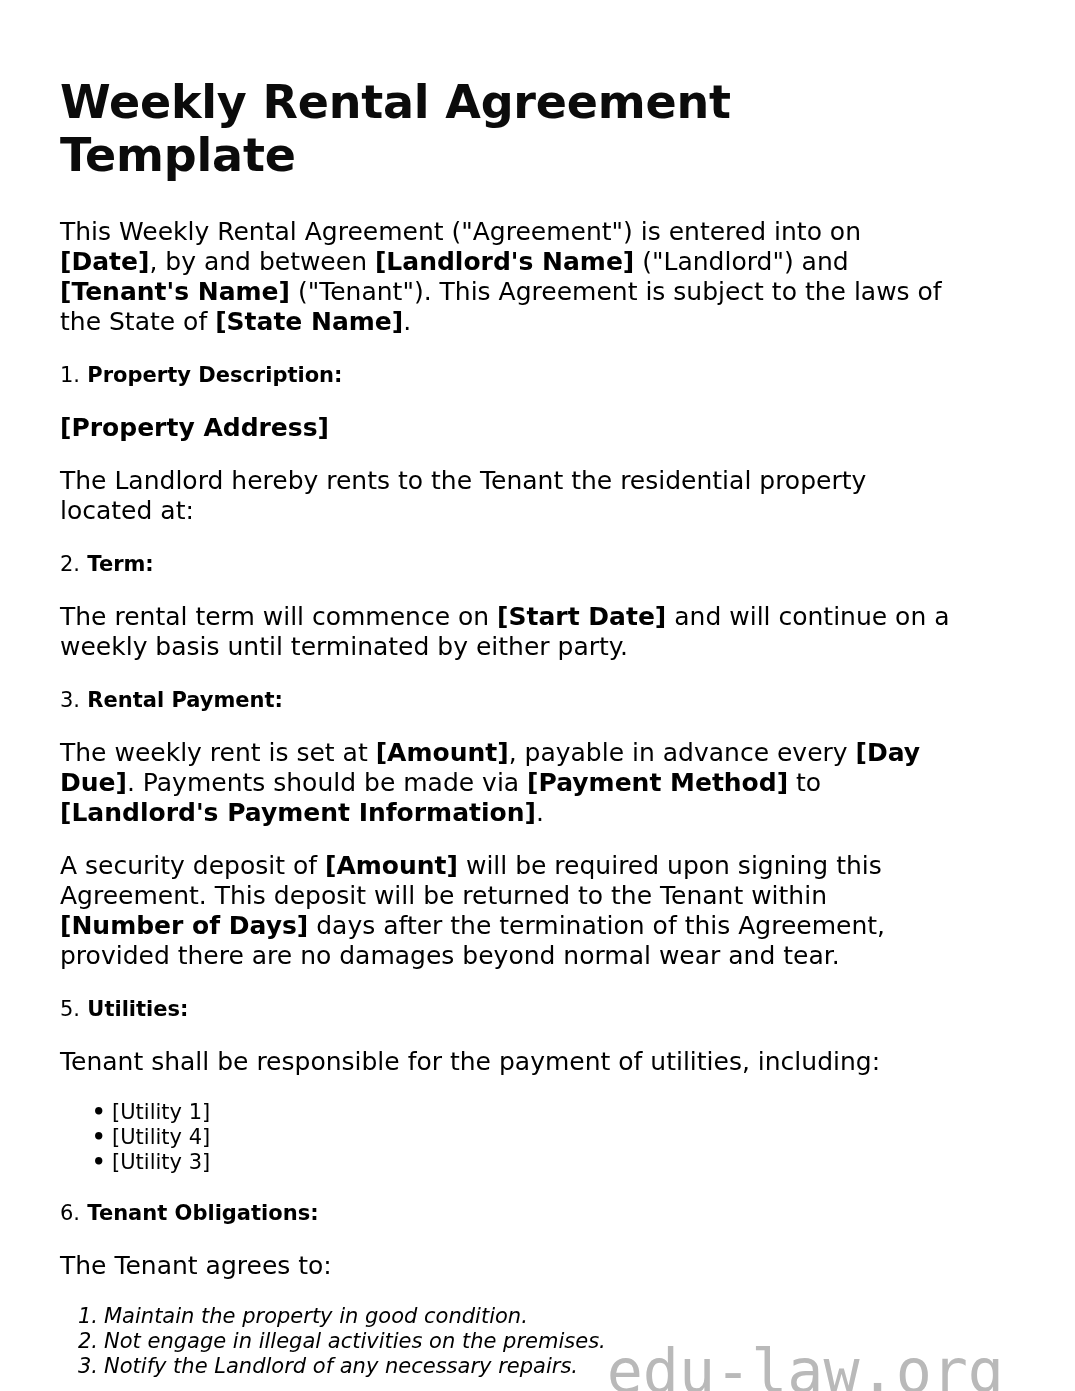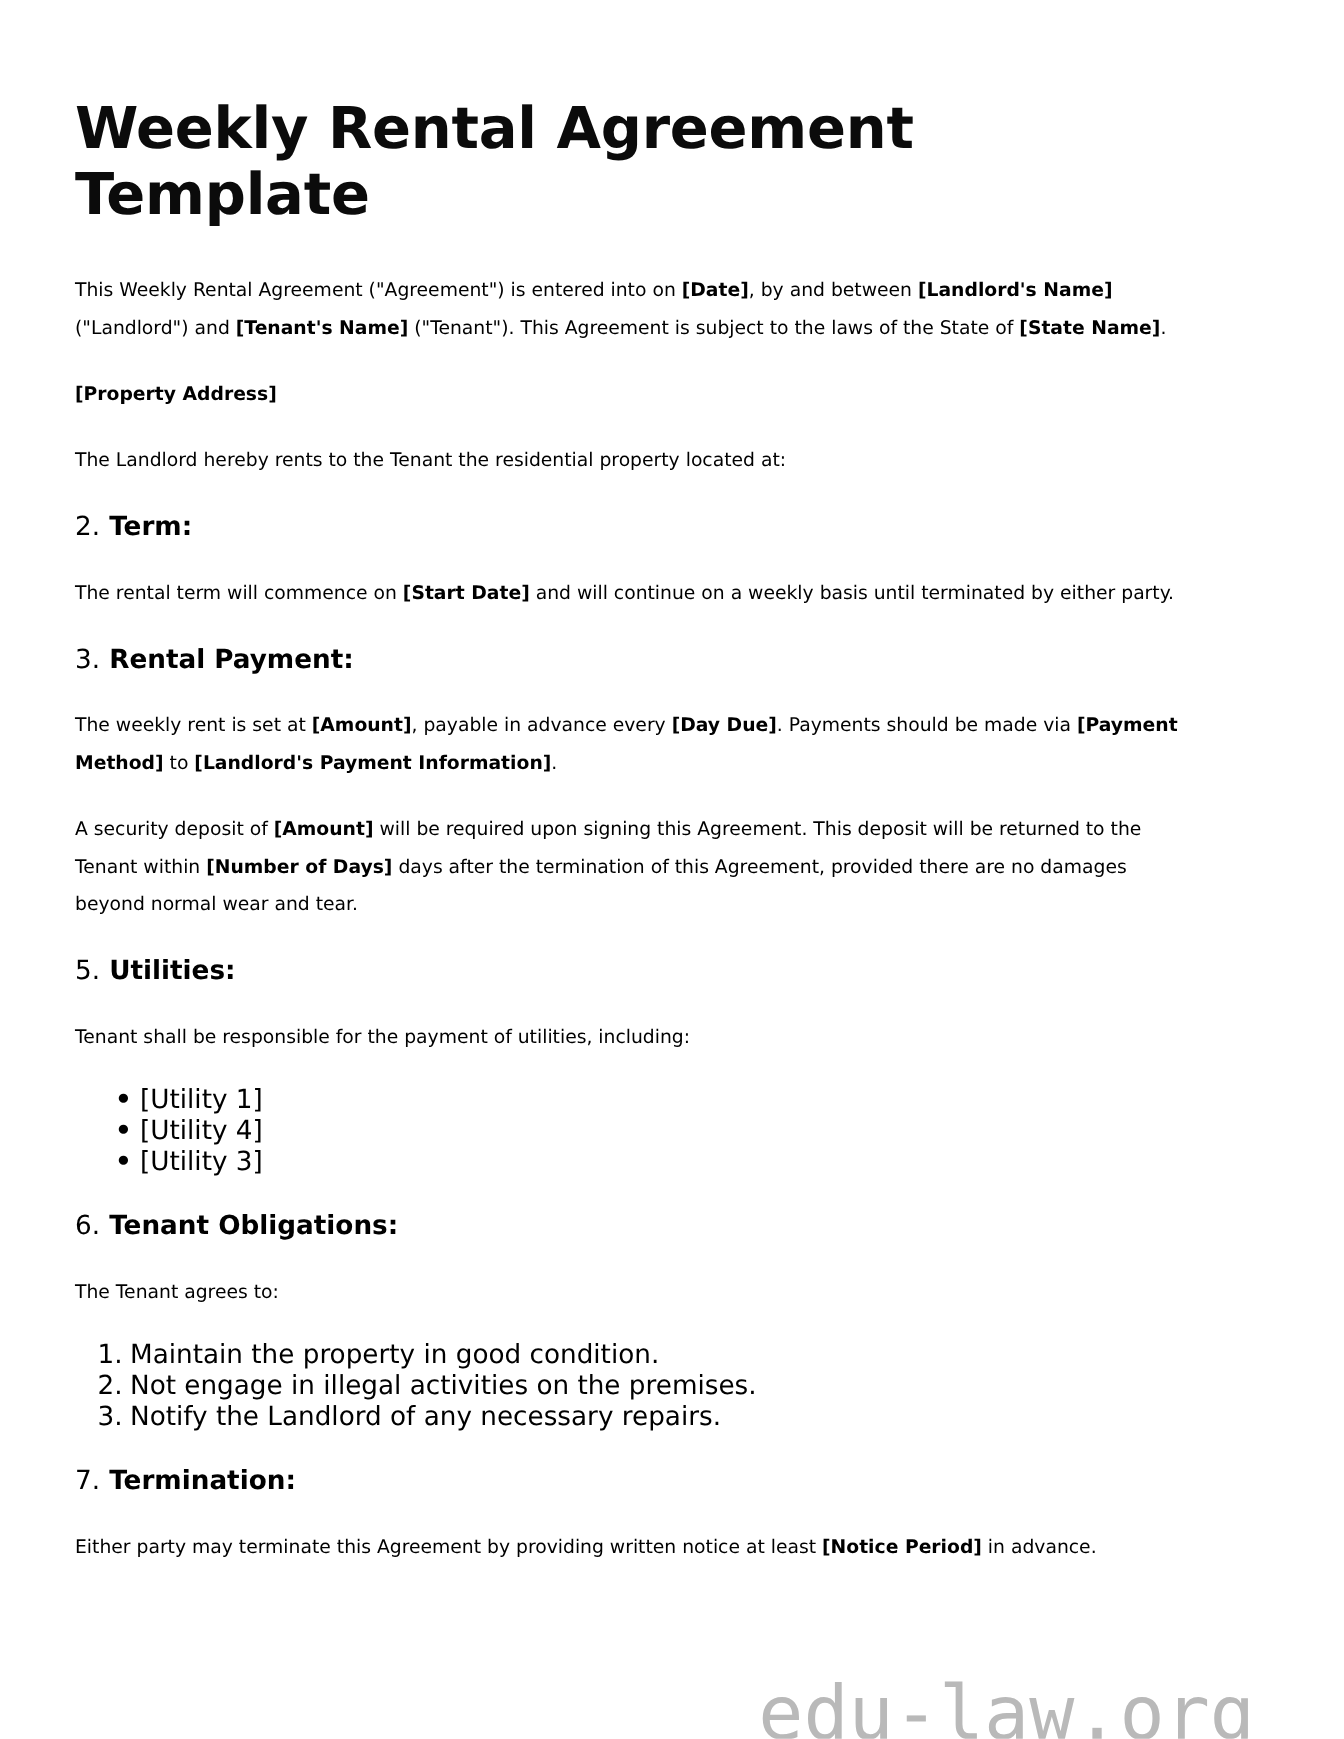--- a/index.html
+++ b/index.html
@@ -30,21 +30,21 @@
   .doc-title {
     font-size: 46px;
     font-weight: bold;
     line-height: 1.16;
     letter-spacing: -0.2px;
     margin: 0 0 34px 0;
     color: #0b0b0b;
   }
 
   .para {
-    font-size: 15px;
+    font-size: 25px;
     line-height: 30px;
     margin: 0 0 23px 0;
     max-width: 958px;
     text-align: left;
   }
 
   .heading {
     font-size: 21px;
     line-height: 30px;
     font-weight: normal;
@@ -85,20 +85,21 @@
     font-size: 21px;
     line-height: 25px;
     font-weight: bold;
   }
 
   ol.numbers {
     margin: 0 0 23px 0;
     padding: 0 0 0 44px;
     list-style: none;
     counter-reset: oblig;
+    font-style: italic;
   }
   ol.numbers li {
     font-size: 21px;
     line-height: 25px;
     font-weight: normal;
     position: relative;
     counter-increment: oblig;
   }
   ol.numbers li::before {
     content: counter(oblig) ".";
@@ -127,20 +128,21 @@
 </style>
 </head>
 <body>
 
 <div id="page">
 
   <h1 class="doc-title">Weekly Rental Agreement Template</h1>
 
   <p class="para"><span>This Weekly Rental Agreement ("Agreement") is entered into on </span><b>[Date]</b><span>, by and between </span><b>[Landlord's Name]</b><span> ("Landlord") and </span><b>[Tenant's Name]</b><span> ("Tenant"). This Agreement is subject to the laws of the State of </span><b>[State Name]</b><span>.</span></p>
 
+  <p class="heading"><span class="hnum">1.</span><span class="htext"> Property Description:</span></p>
 
   <p class="para strong-only">[Property Address]</p>
 
   <p class="para">The Landlord hereby rents to the Tenant the residential property located at:</p>
 
   <p class="heading"><span class="hnum">2.</span><span class="htext"> Term:</span></p>
 
   <p class="para"><span>The rental term will commence on </span><b>[Start Date]</b><span> and will continue on a weekly basis until terminated by either party.</span></p>
 
   <p class="heading"><span class="hnum">3.</span><span class="htext"> Rental Payment:</span></p>

